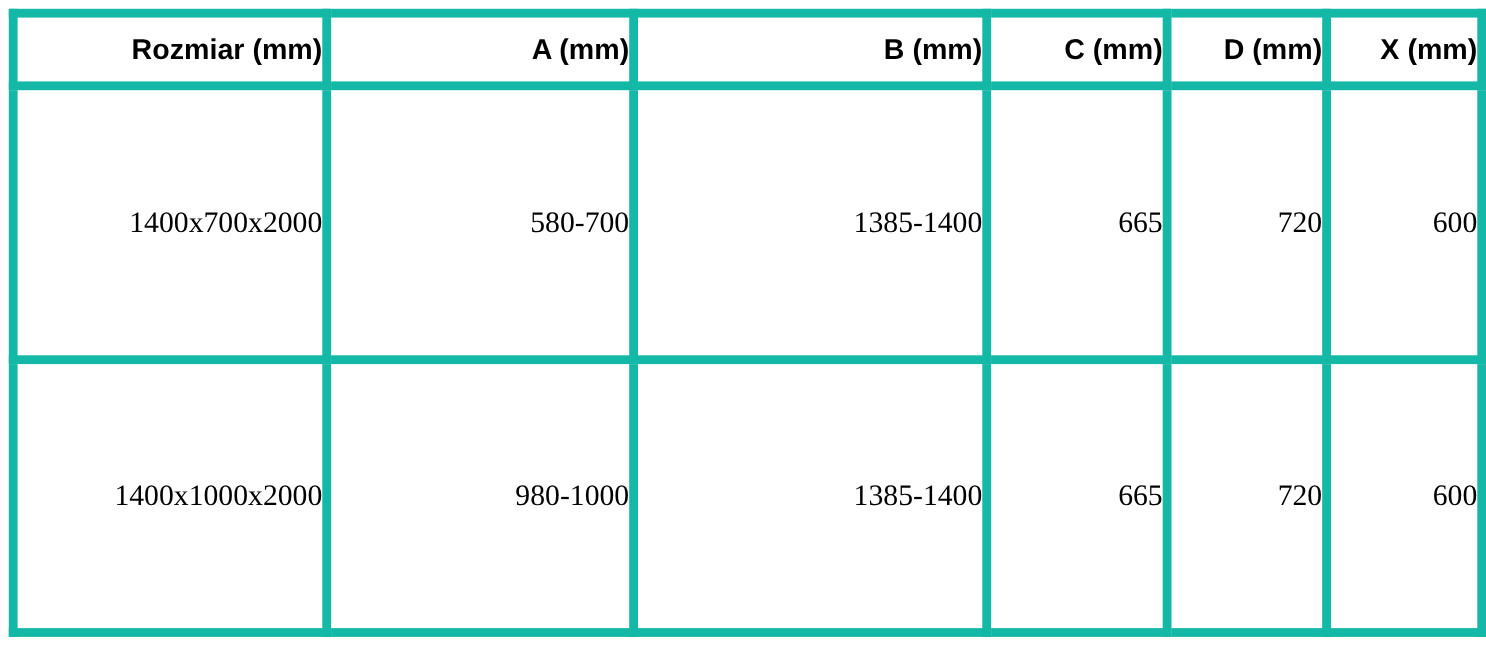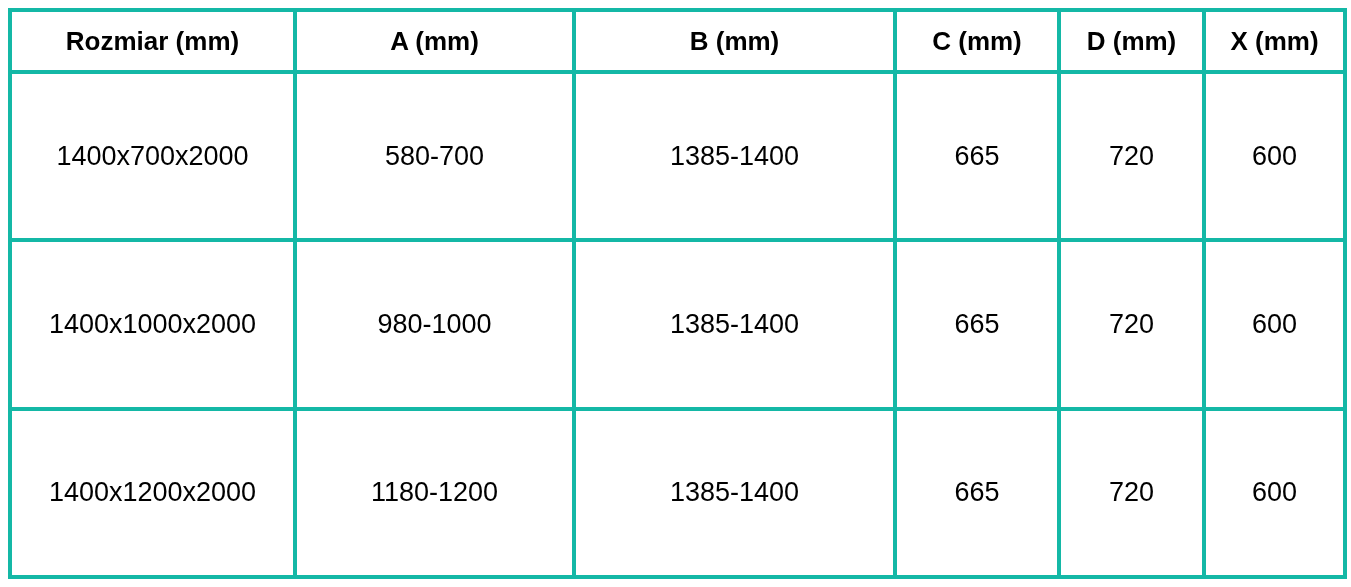--- a/index.html
+++ b/index.html
@@ -18,36 +18,37 @@
   }
   table.spec-table {
     border-collapse: collapse;
     table-layout: fixed;
     width: 1335px;
     height: 571px;
     border: 3px solid #000000;
   }
   .spec-table th,
   .spec-table td {
-    border: 4px solid #14b8a6;
-    text-align: center;
+    border: 8px solid #14b8a6;
+    text-align: right;
     vertical-align: middle;
     padding: 0;
     overflow: hidden;
     white-space: nowrap;
   }
   .spec-table th {
     font-size: 26px;
     font-weight: bold;
     height: 58px;
   }
   .spec-table td {
     font-size: 27px;
     font-weight: normal;
     height: 62px;
+    font-family: Liberation Serif, serif;
   }
   col.c-rozmiar { width: 285px; }
   col.c-a       { width: 279px; }
   col.c-b       { width: 321px; }
   col.c-c       { width: 164px; }
   col.c-d       { width: 145px; }
   col.c-x       { width: 141px; }
 </style>
 </head>
 <body>
@@ -82,23 +83,15 @@
         <td>600</td>
       </tr>
       <tr>
         <td>1400x1000x2000</td>
         <td>980-1000</td>
         <td>1385-1400</td>
         <td>665</td>
         <td>720</td>
         <td>600</td>
       </tr>
-      <tr>
-        <td>1400x1200x2000</td>
-        <td>1180-1200</td>
-        <td>1385-1400</td>
-        <td>665</td>
-        <td>720</td>
-        <td>600</td>
-      </tr>
     </tbody>
   </table>
 </div>
 
 </body></html>

